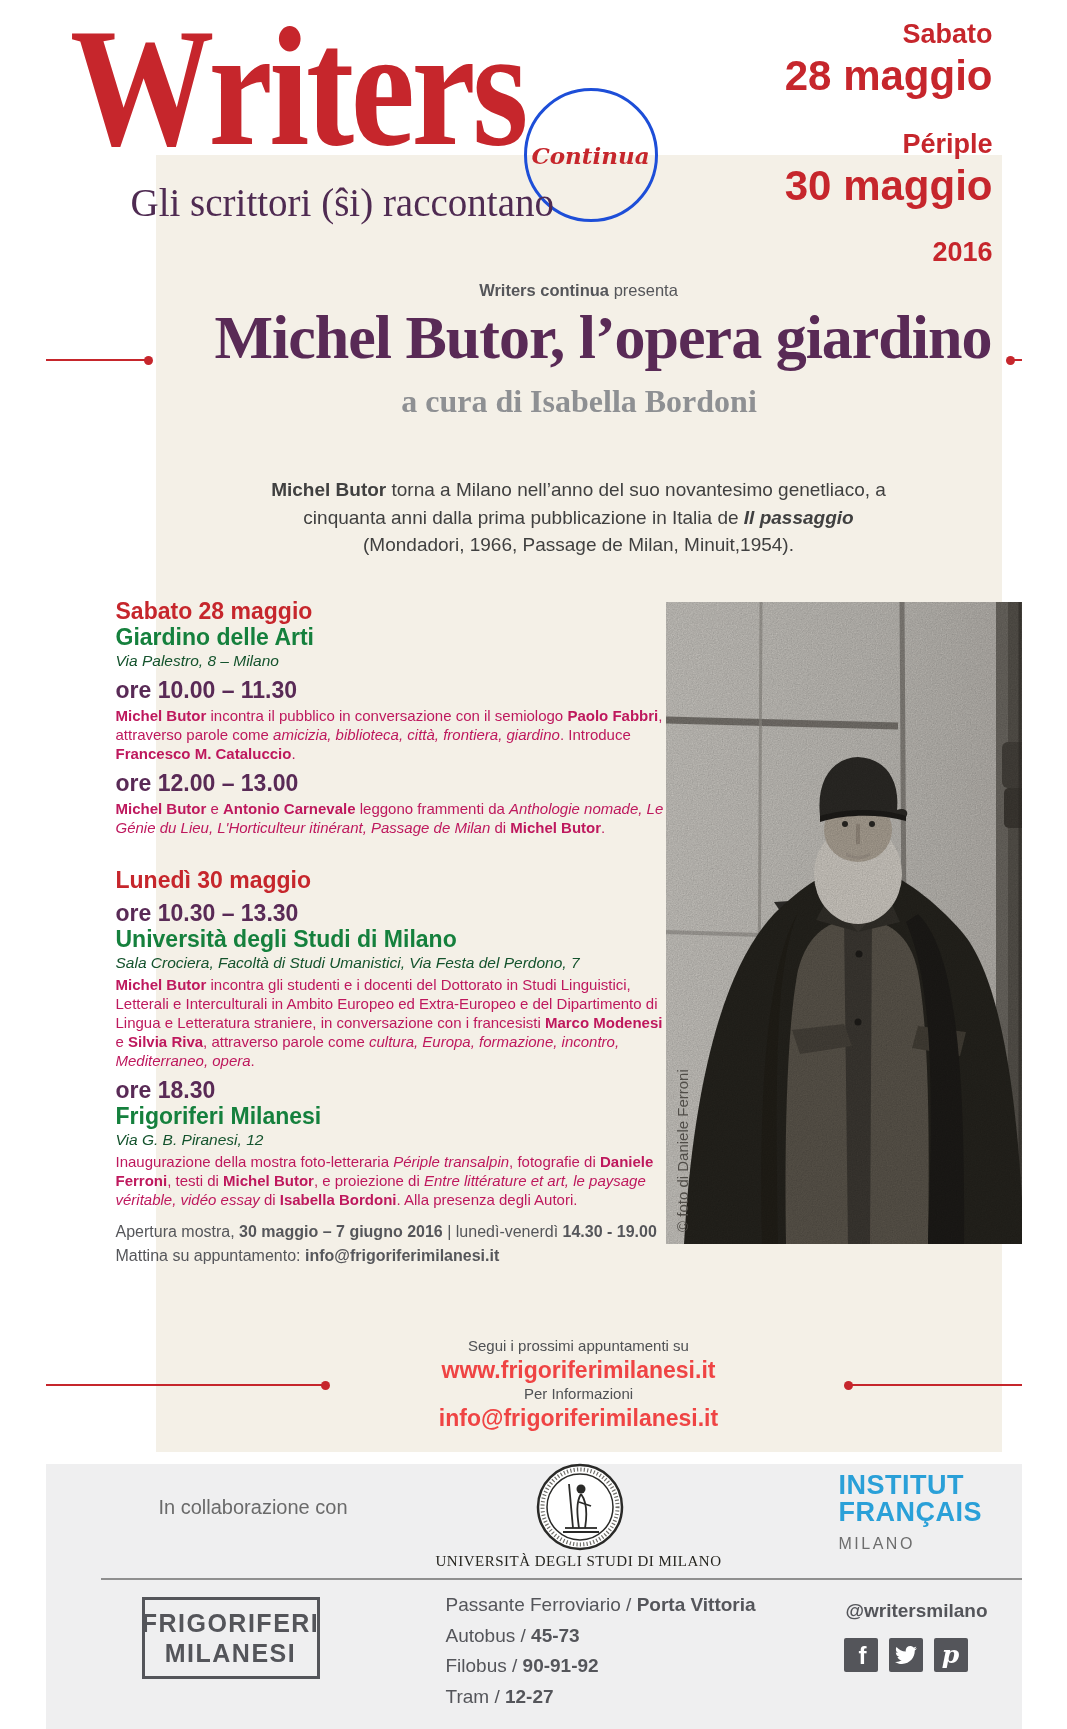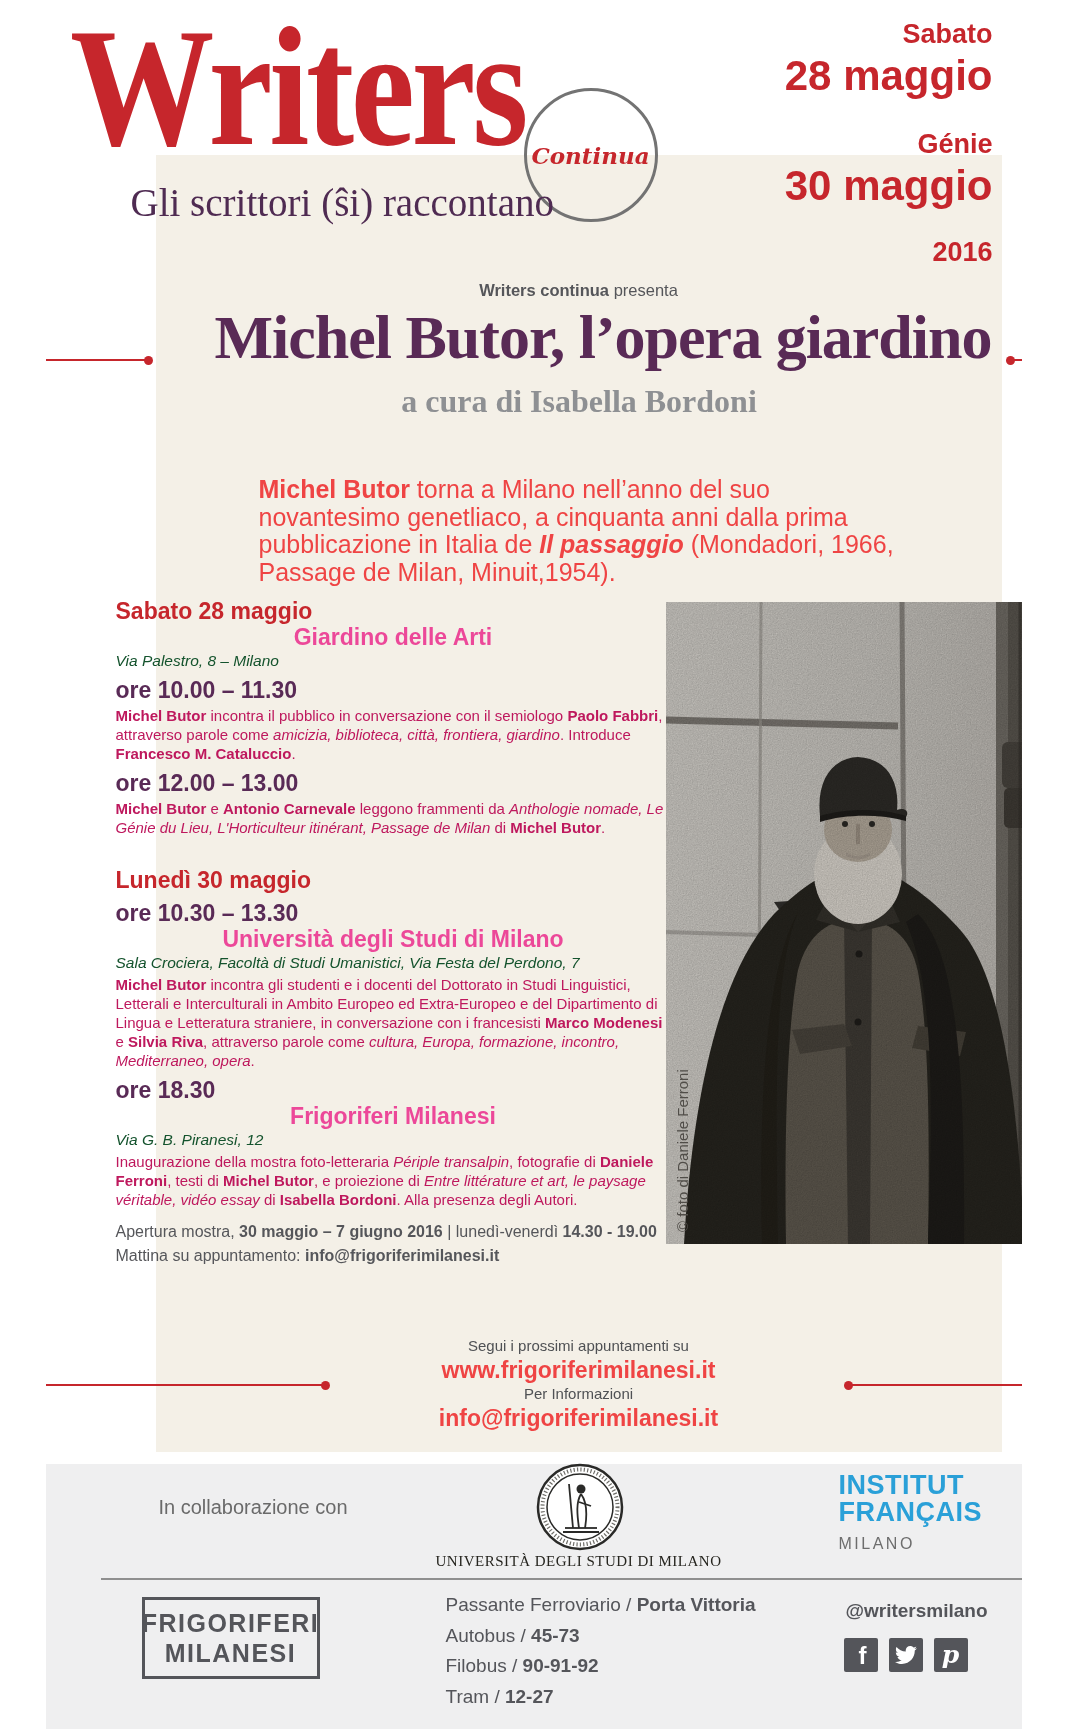--- a/index.html
+++ b/index.html
@@ -8,49 +8,49 @@
 
   
   .cream-panel{position:absolute;left:110px;top:155px;width:846px;height:1297px;background:#f4f0e7;}
   .footer-bg{position:absolute;left:0;top:1464px;width:1067px;height:265px;background:#efeff0;}
   .footer-divider{position:absolute;left:55px;top:1578px;width:955px;height:2px;background:#8f8f8f;}
 
   
   .logo{position:absolute;left:24px;top:2px;font-family:"Liberation Serif","DejaVu Serif",serif;
         font-weight:700;font-size:170px;line-height:1.0;color:#c6262c;transform:scaleX(.85);transform-origin:left top;
         letter-spacing:-4px;white-space:nowrap;}
-  .badge{position:absolute;left:478px;top:88px;width:134px;height:134px;border:3px solid #737373;border-radius:50%;
+  .badge{position:absolute;left:478px;top:88px;width:134px;height:134px;border:3px solid #1d4ed8;border-radius:50%;
          display:flex;align-items:center;justify-content:center;box-sizing:border-box;}
   .badge span{font-family:"DejaVu Serif",serif;font-style:italic;font-weight:700;font-size:23px;color:#c6262c;}
   .tagline{position:absolute;left:85px;top:180px;font-family:"Liberation Serif","DejaVu Serif",serif;
            font-size:39px;color:#4f2b52;white-space:nowrap;}
   .dates{position:absolute;right:29px;top:18px;text-align:right;color:#c6262c;font-weight:700;}
   .dates .day{font-size:27px;line-height:32px;}
   .dates .bigdate{font-size:42px;line-height:46px;margin-top:3px;}
   .dates .gap{margin-top:29px;}
   .dates .year{font-size:27px;line-height:32px;margin-top:27px;}
 
   
   .kicker{position:absolute;left:110px;top:281px;width:846px;text-align:center;font-size:16.5px;color:#55565a;}
   .kicker .b{font-weight:700;}
   .title{position:absolute;left:0;top:304px;width:1067px;text-align:center;font-family:"Liberation Serif","DejaVu Serif",serif;
          font-weight:700;font-size:62px;line-height:66px;color:#592a56;letter-spacing:-1px;white-space:nowrap;padding-left:24px;}
   .curator{position:absolute;left:0;top:383px;width:1067px;text-align:center;font-family:"Liberation Serif",serif;
            font-weight:700;font-size:32px;color:#8e9093;}
-  .intro{position:absolute;left:213px;top:476px;width:640px;font-size:25px;line-height:27.5px;color:#ef4444;}
+  .intro{position:absolute;left:213px;top:476px;width:640px;text-align:center;font-size:19px;line-height:27.5px;color:#404040;}
 
   
   .rline{position:absolute;height:2px;background:#c6262c;}
   .rline .dot{position:absolute;top:-3.5px;width:9px;height:9px;border-radius:50%;background:#c6262c;}
   .dot.e{right:-2px;} .dot.w{left:-2px;}
 
   
   .schedule{position:absolute;left:70px;top:598px;width:555px;}
   .day-label{font-size:23px;line-height:26px;font-weight:700;color:#c6262c;}
-  .venue{font-size:23px;line-height:26px;font-weight:700;color:#ec4899;text-align:center;}
+  .venue{font-size:23px;line-height:26px;font-weight:700;color:#15803d;}
   .addr{font-size:15.5px;line-height:18px;margin-top:2px;font-style:italic;color:#14532d;}
   .time{font-size:23px;line-height:26px;font-weight:700;color:#592a56;margin-top:7px;}
   .desc{font-size:15px;line-height:19px;margin-top:3px;color:#be185d;width:555px;margin-bottom:0;margin-block-start:3px;}
   p{margin:0;}
   .block2{margin-top:30px;}
   .run-b{font-weight:700;} .run-i{font-style:italic;} .run-bi{font-weight:700;font-style:italic;}
   .apertura{position:absolute;left:70px;top:1220px;width:565px;font-size:16px;line-height:24px;color:#55565a;}
 
   
   .photo{position:absolute;left:620px;top:602px;width:378px;height:642px;margin:0;}
@@ -90,21 +90,21 @@
 
   <div class="logo">Writers</div>
   <div class="badge">
     <span>Continua</span>
   </div>
   <div class="tagline">Gli scrittori (ŝi) raccontano</div>
 
   <div class="dates">
     <div class="day">Sabato</div>
     <div class="bigdate">28 maggio</div>
-    <div class="day gap">Génie</div>
+    <div class="day gap">Périple</div>
     <div class="bigdate">30 maggio</div>
     <div class="year">2016</div>
   </div>
 
   <div class="kicker">
     <span class="b">Writers continua</span><span> presenta</span>
   </div>
   <h1 class="title" style="margin:0;">Michel Butor, l’opera giardino</h1>
 
   <div class="rline" style="left:0;top:359px;width:105px;">

